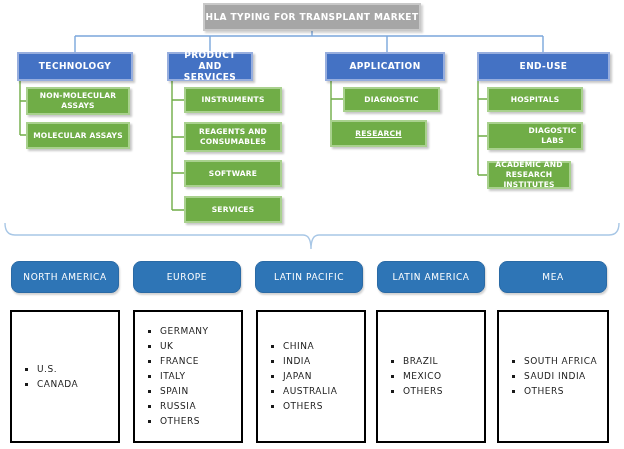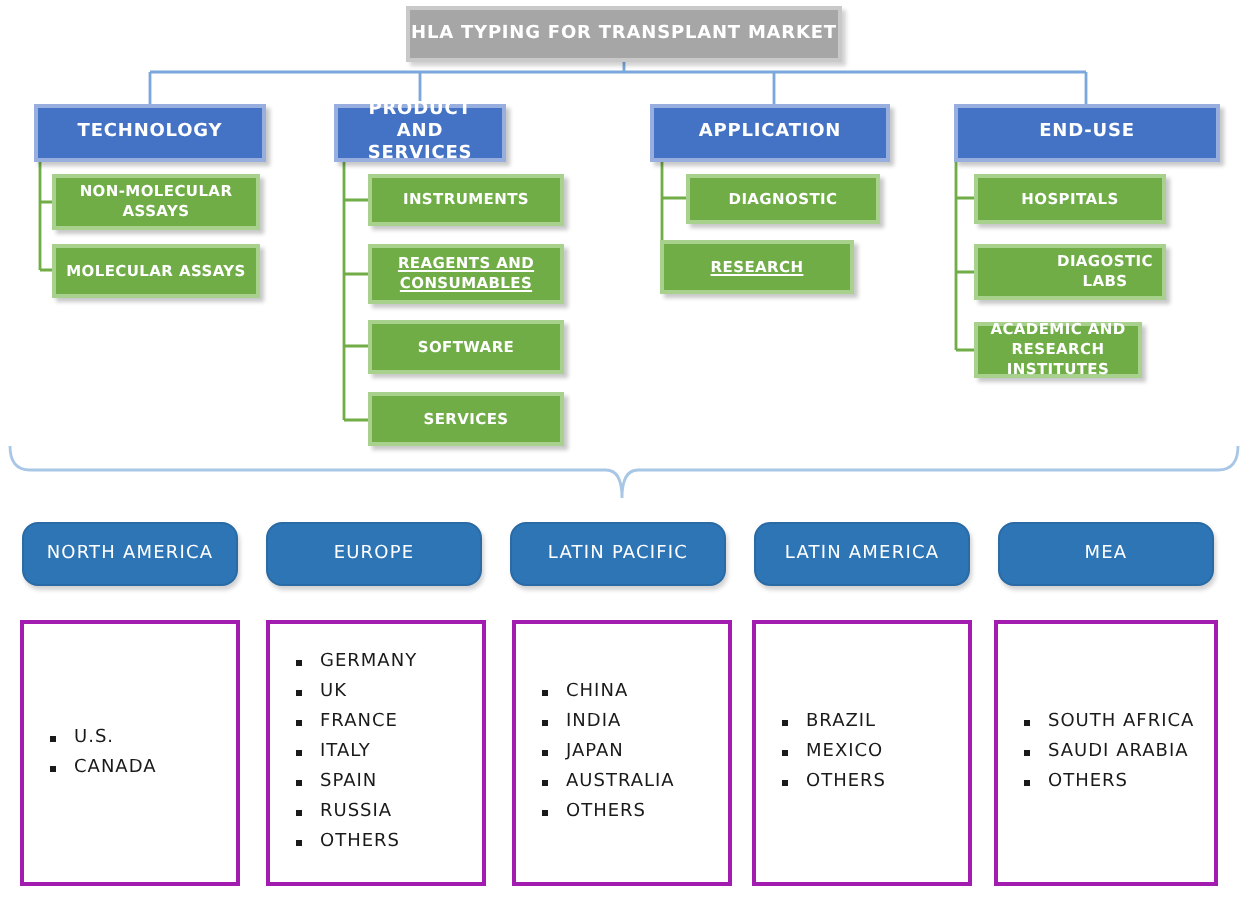--- a/index.html
+++ b/index.html
@@ -24,21 +24,21 @@
     background:#70ad47;border:2px solid #a9d18e;color:#ffffff;
     font-size:7.5px;font-weight:bold;letter-spacing:0.2px;line-height:1.3;
     box-shadow:2px 2px 2px rgba(0,0,0,0.22);padding:1px 2px;
   }
   .region-header{
     background:#2e75b6;border:1px solid #2a6aa5;border-radius:8px;color:#ffffff;
     font-size:9px;letter-spacing:0.6px;
     box-shadow:1px 2px 2px rgba(0,0,0,0.18);
   }
   .region-box{
-    background:#ffffff;border:2px solid #a21caf;
+    background:#ffffff;border:2px solid #000000;
     flex-direction:column;align-items:flex-start;justify-content:center;
     padding-left:13px;padding-right:2px;
   }
   .li{display:flex;align-items:center;line-height:15px;color:#1a1a1a;font-size:9px;letter-spacing:0.5px;}
   .bullet{width:3px;height:3px;background:#1a1a1a;margin-right:9px;flex:0 0 auto;}
 </style>
 </head>
 <body>
 
 <div id="canvas">
@@ -59,21 +59,21 @@
 
   <div class="box seg-header" style="left:17px;top:52px;width:116px;height:29px;">TECHNOLOGY</div>
   <div class="box seg-header" style="left:167px;top:52px;width:86px;height:29px;">PRODUCT AND SERVICES</div>
   <div class="box seg-header" style="left:325px;top:52px;width:120px;height:29px;">APPLICATION</div>
   <div class="box seg-header" style="left:477px;top:52px;width:133px;height:29px;">END-USE</div>
 
   <div class="box gbox" style="left:26px;top:87px;width:104px;height:28px;">NON-MOLECULAR ASSAYS</div>
   <div class="box gbox" style="left:26px;top:122px;width:104px;height:27px;">MOLECULAR ASSAYS</div>
 
   <div class="box gbox" style="left:184px;top:87px;width:98px;height:26px;">INSTRUMENTS</div>
-  <div class="box gbox" style="left:184px;top:122px;width:98px;height:30px;text-decoration:underline;">REAGENTS AND CONSUMABLES</div>
+  <div class="box gbox" style="left:184px;top:122px;width:98px;height:30px;">REAGENTS AND CONSUMABLES</div>
   <div class="box gbox" style="left:184px;top:160px;width:98px;height:27px;">SOFTWARE</div>
   <div class="box gbox" style="left:184px;top:196px;width:98px;height:27px;">SERVICES</div>
 
   <div class="box gbox" style="left:343px;top:87px;width:97px;height:25px;">DIAGNOSTIC</div>
   <div class="box gbox" style="left:330px;top:120px;width:97px;height:27px;text-decoration:underline;">RESEARCH</div>
 
   <div class="box gbox" style="left:487px;top:87px;width:96px;height:25px;">HOSPITALS</div>
   <div class="box gbox" style="left:487px;top:122px;width:96px;height:28px;padding-left:37px;">DIAGOSTIC LABS</div>
   <div class="box gbox" style="left:487px;top:161px;width:84px;height:28px;">ACADEMIC AND RESEARCH INSTITUTES</div>
 
@@ -163,21 +163,21 @@
       </div>
   </div>
 
   <div class="box region-box" style="left:497px;top:310px;width:112px;height:133px;">
     <div class="li">
         <span class="bullet"></span>
         <span>SOUTH AFRICA</span>
       </div>
     <div class="li">
         <span class="bullet"></span>
-        <span>SAUDI ARABIA</span>
+        <span>SAUDI INDIA</span>
       </div>
     <div class="li">
         <span class="bullet"></span>
         <span>OTHERS</span>
       </div>
   </div>
 
 </div>
 
 </body></html>

